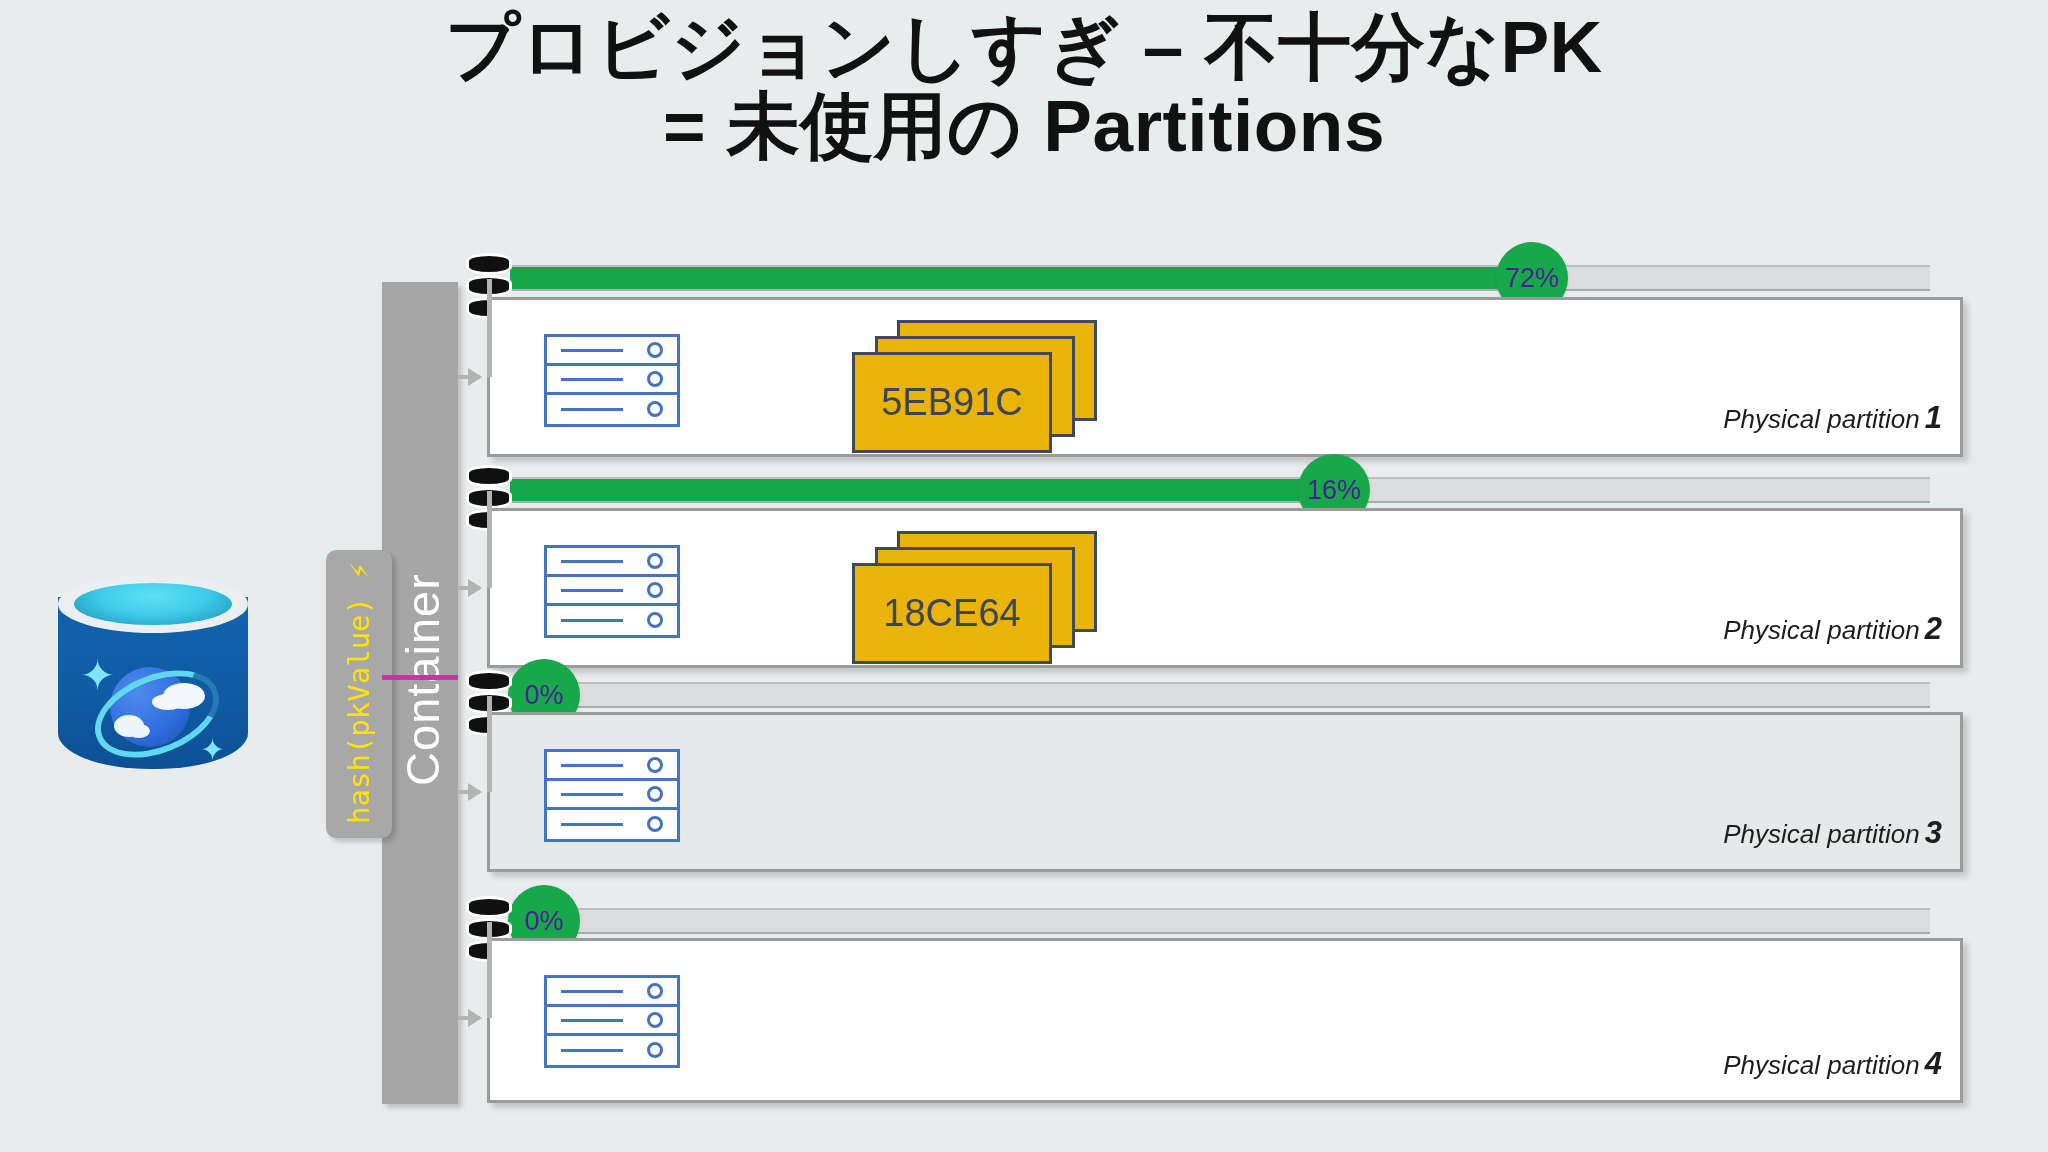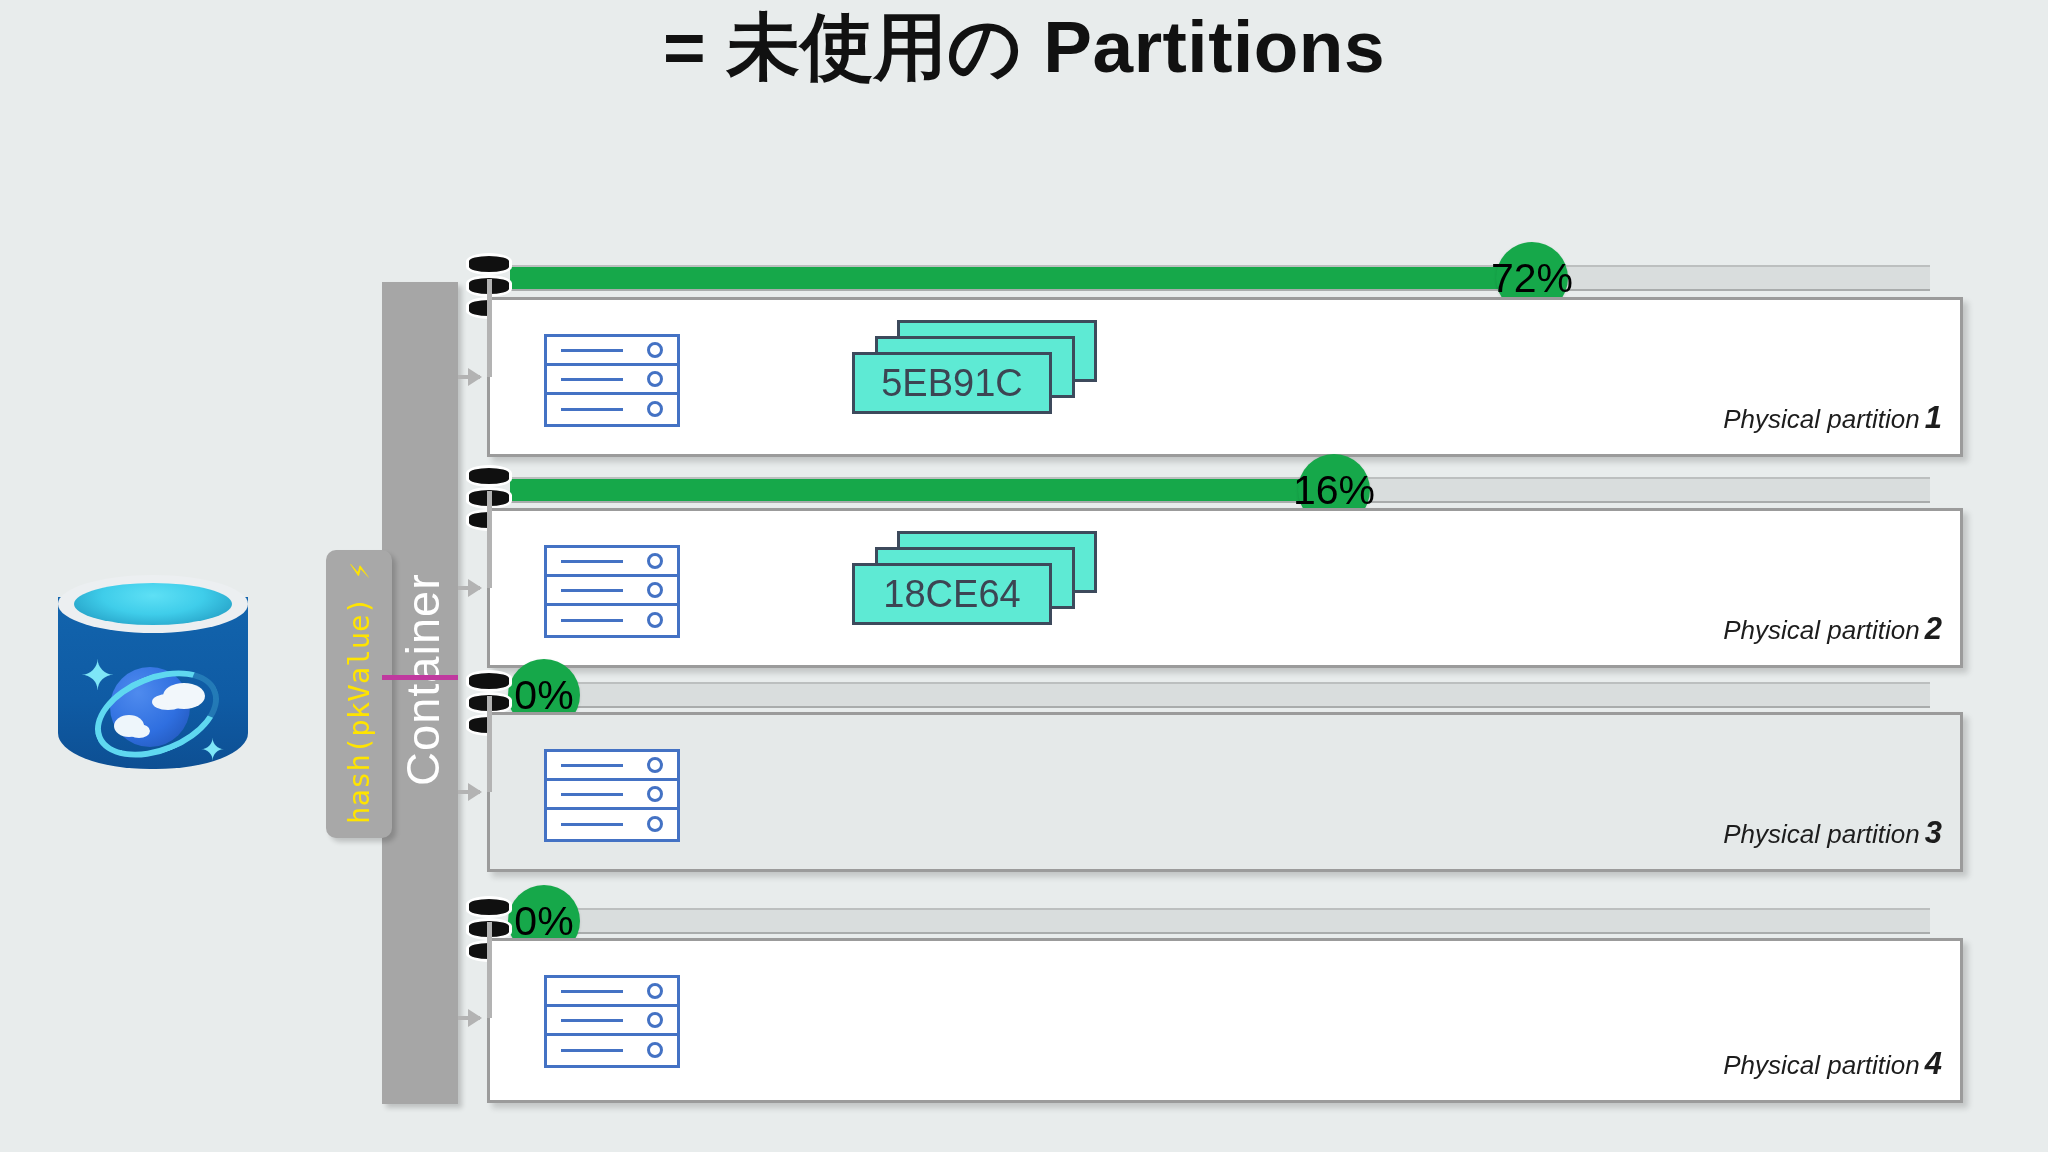--- a/index.html
+++ b/index.html
@@ -127,23 +127,23 @@
     position:absolute;height:26px;background:#d9dddd;
     border-top:2px solid #bcbfbf;border-bottom:2px solid #a9acac;
     box-sizing:border-box;
   }
   .bar-fill{
     position:absolute;left:0;top:0;height:100%;
     background:#16a84a;
   }
   .bar-badge{
     position:absolute;width:72px;height:72px;border-radius:50%;
-    background:#16a84a;color:#000000;
+    background:#16a84a;color:#4c1d95;
     display:flex;align-items:center;justify-content:center;
-    font-size:41px;
+    font-size:27px;
     box-shadow:0 1px 3px rgba(0,0,0,.12);
   }
 
   
   .db-icon{position:absolute;width:46px;height:66px;}
   .db-icon .disk{
     position:absolute;left:0;width:46px;height:22px;
     background:#101010;border-radius:50% / 38%;
     border:3px solid #ffffff;box-sizing:border-box;
   }
@@ -167,40 +167,41 @@
   }
   .rack-icon .u .dot{
     position:absolute;right:14px;top:50%;margin-top:-8px;
     width:16px;height:16px;border:3px solid #4472c4;border-radius:50%;
     box-sizing:border-box;
   }
 
   
   .doc-stack{position:absolute;width:245px;height:110px;}
   .doc-stack .card{
-    position:absolute;width:200px;height:62px;
-    background:#5eead4;border:3px solid #3d4a5c;box-sizing:border-box;
+    position:absolute;width:200px;height:101px;
+    background:#eab308;border:3px solid #3d4a5c;box-sizing:border-box;
   }
   .doc-stack .card.c3{left:45px;top:0;}
   .doc-stack .card.c2{left:23px;top:16px;}
   .doc-stack .card.c1{
     left:0;top:32px;
     display:flex;align-items:center;justify-content:center;
     color:#3c4553;font-size:38px;
   }
 
   
   #pink-tick{
     position:absolute;left:382px;top:675px;width:76px;height:5px;background:#c0399f;
   }
 </style>
 </head>
 <body>
 
 <div id="title-block">
+  <span id="title-line-1">プロビジョンしすぎ – 不十分なPK</span>
   <span id="title-line-2">= 未使用の Partitions</span>
 </div>
 
 <div id="cosmos-logo">
   <div class="cyl-body"></div>
   <div class="planet"></div>
   <div class="cloud1"></div>
   <div class="cloud2"></div>
   <div class="ring"></div>
   <div class="spark s1">✦</div>

